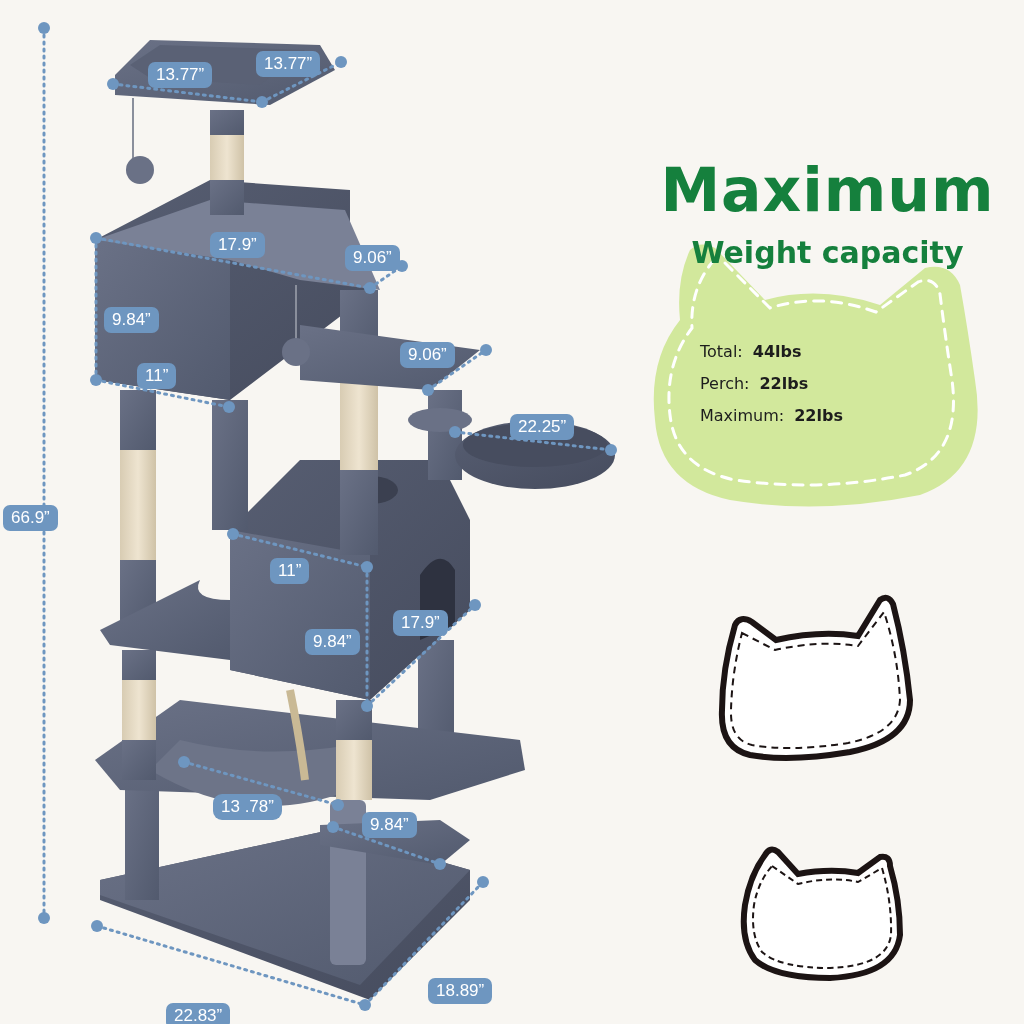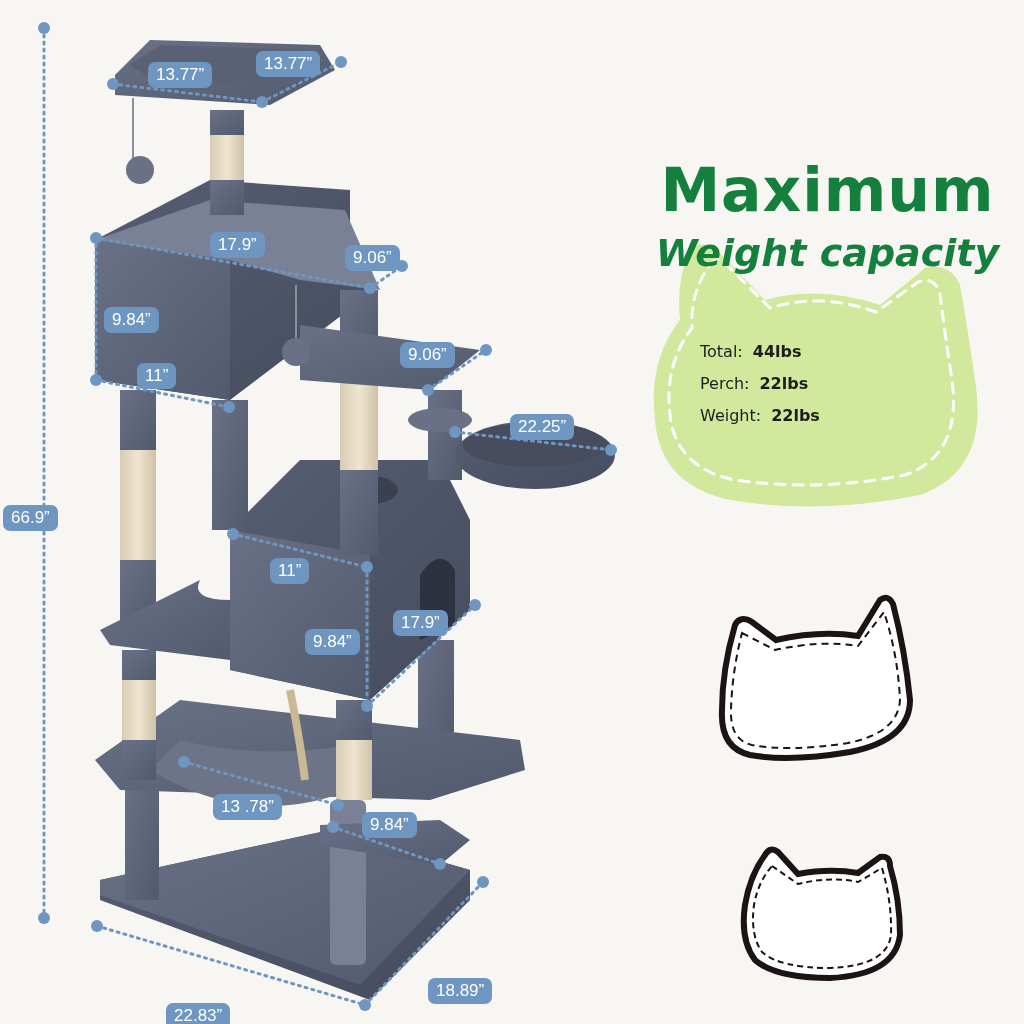--- a/index.html
+++ b/index.html
@@ -2,21 +2,21 @@
 <html><head>
 <meta charset="utf-8">
 <style>
   html,body{margin:0;padding:0;}
   body{width:1024px;height:1024px;background:#f8f6f2;position:relative;overflow:hidden;font-family:"Liberation Sans",sans-serif;}
   .stage{position:absolute;left:0;top:0;width:1024px;height:848px;}
   svg.tree{position:absolute;left:0;top:0;}
   .label{position:absolute;background:#6e96c0;color:#fff;border-radius:7px;padding:2px 8px;font-size:17px;line-height:22px;white-space:nowrap;font-family:"Liberation Sans",sans-serif;}
   .headline{position:absolute;left:655px;top:122px;width:345px;text-align:center;color:#15803d;font-weight:bold;font-family:"DejaVu Sans",sans-serif;margin-top:32px;}
   .headline .t1{font-size:60px;line-height:72px;letter-spacing:1px;}
-  .headline .t2{font-size:38px;line-height:46px;margin-top:4px;font-style:italic;}
+  .headline .t2{font-size:30px;line-height:46px;margin-top:4px;}
   .cap-text{position:absolute;left:700px;top:336px;font-family:"DejaVu Sans",sans-serif;font-size:16px;line-height:32px;color:#1d1d1d;}
   .cap-text .row{white-space:nowrap;}
   .cap-text b{font-weight:bold;margin-left:10px;}
 </style>
 </head>
 <body>
 
 <div class="stage">
 
   <svg class="tree" width="1024" height="1024" viewBox="0 0 1024 1024">
@@ -162,35 +162,35 @@
   <div class="label" style="left:210px;top:232px;">17.9”</div>
   <div class="label" style="left:345px;top:245px;">9.06”</div>
   <div class="label" style="left:104px;top:307px;">9.84”</div>
   <div class="label" style="left:137px;top:363px;">11”</div>
   <div class="label" style="left:400px;top:342px;">9.06”</div>
   <div class="label" style="left:510px;top:414px;">22.25”</div>
   <div class="label" style="left:3px;top:505px;">66.9”</div>
   <div class="label" style="left:270px;top:558px;">11”</div>
   <div class="label" style="left:305px;top:629px;">9.84”</div>
   <div class="label" style="left:393px;top:610px;">17.9”</div>
-  <div class="label" style="left:213px;top:794px;">13 .78”</div>
+  <div class="label" style="left:213px;top:794px;border-radius:9px;">13 .78”</div>
   <div class="label" style="left:362px;top:812px;">9.84”</div>
   <div class="label" style="left:166px;top:983px;margin-top:20px;">22.83”</div>
   <div class="label" style="left:428px;top:978px;">18.89”</div>
 
   <div class="headline">
     <div class="t1">Maximum</div>
     <div class="t2">Weight capacity</div>
   </div>
 
   <div class="cap-text">
     <div class="row">
       <span>Total:</span><b>44lbs</b>
     </div>
     <div class="row">
       <span>Perch:</span><b>22lbs</b>
     </div>
     <div class="row">
-      <span>Weight:</span><b>22lbs</b>
+      <span>Maximum:</span><b>22lbs</b>
     </div>
   </div>
 
 </div>
 
 </body></html>

